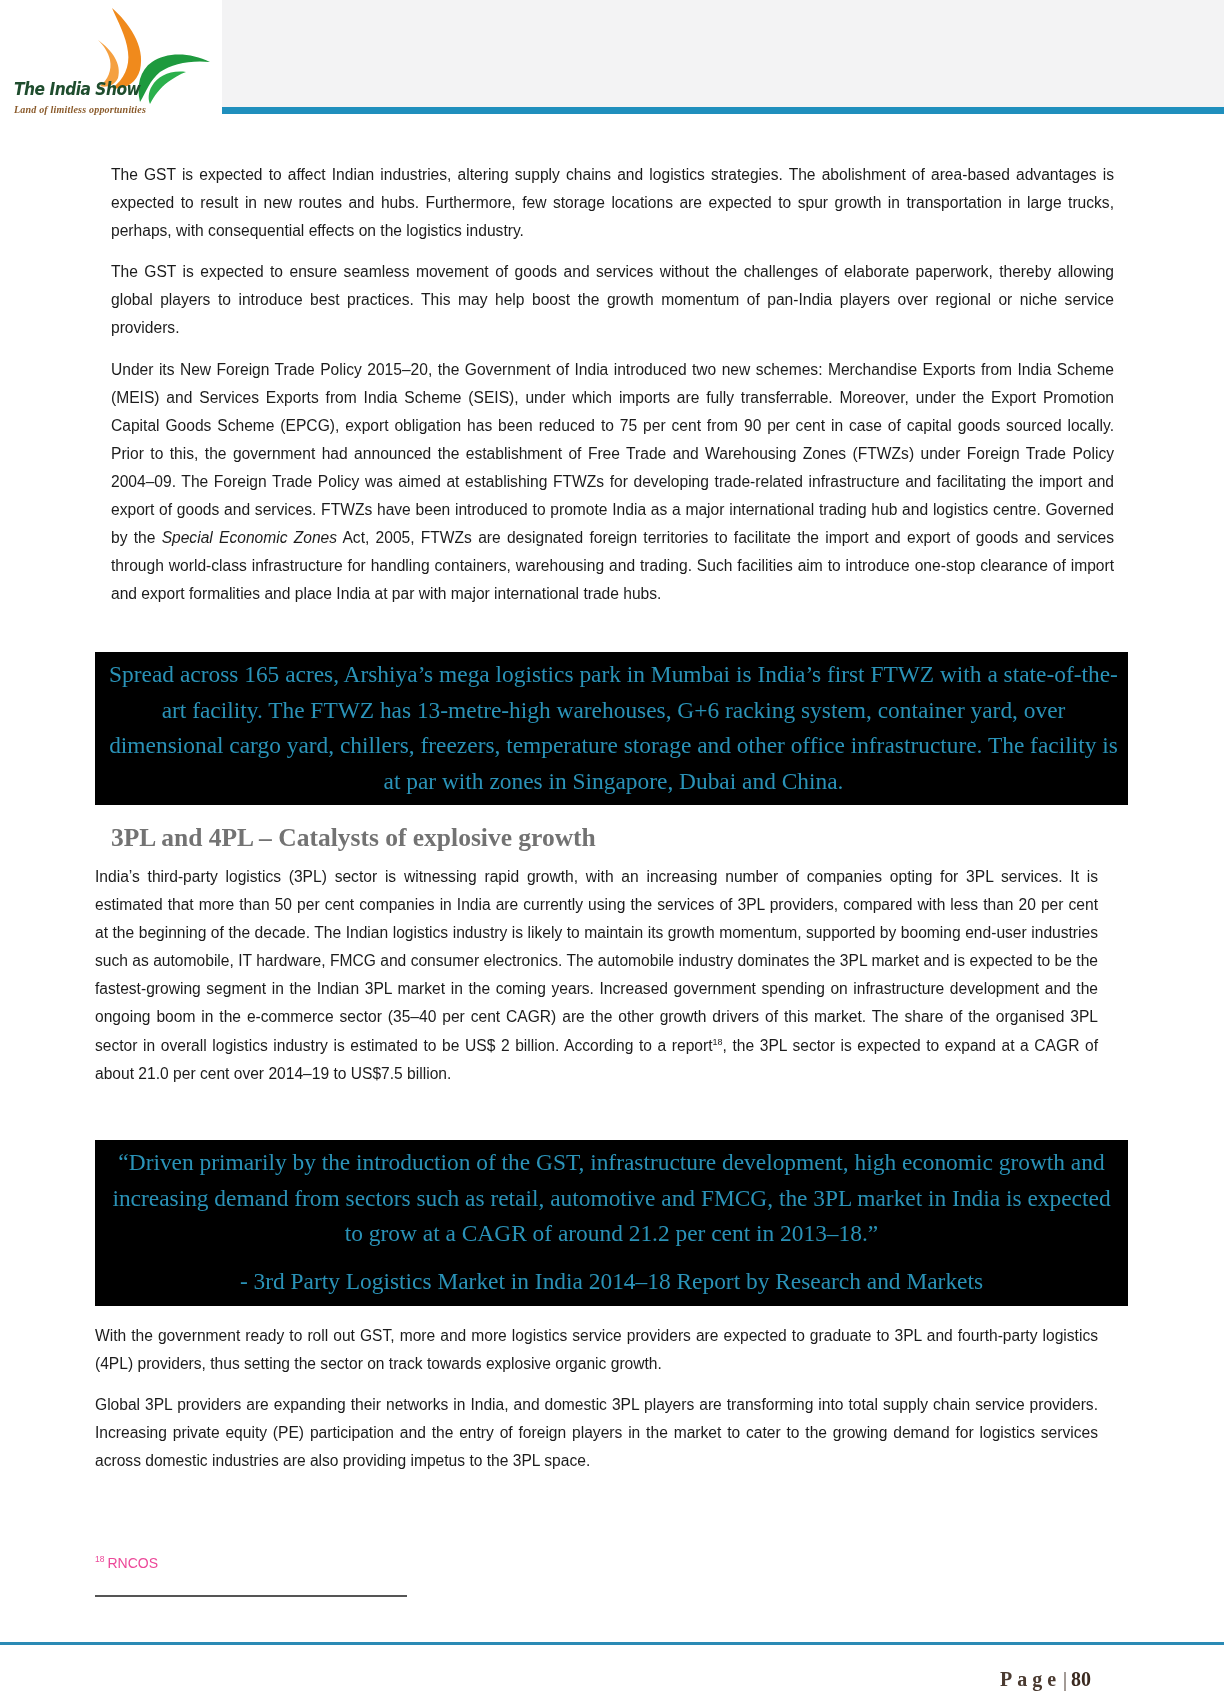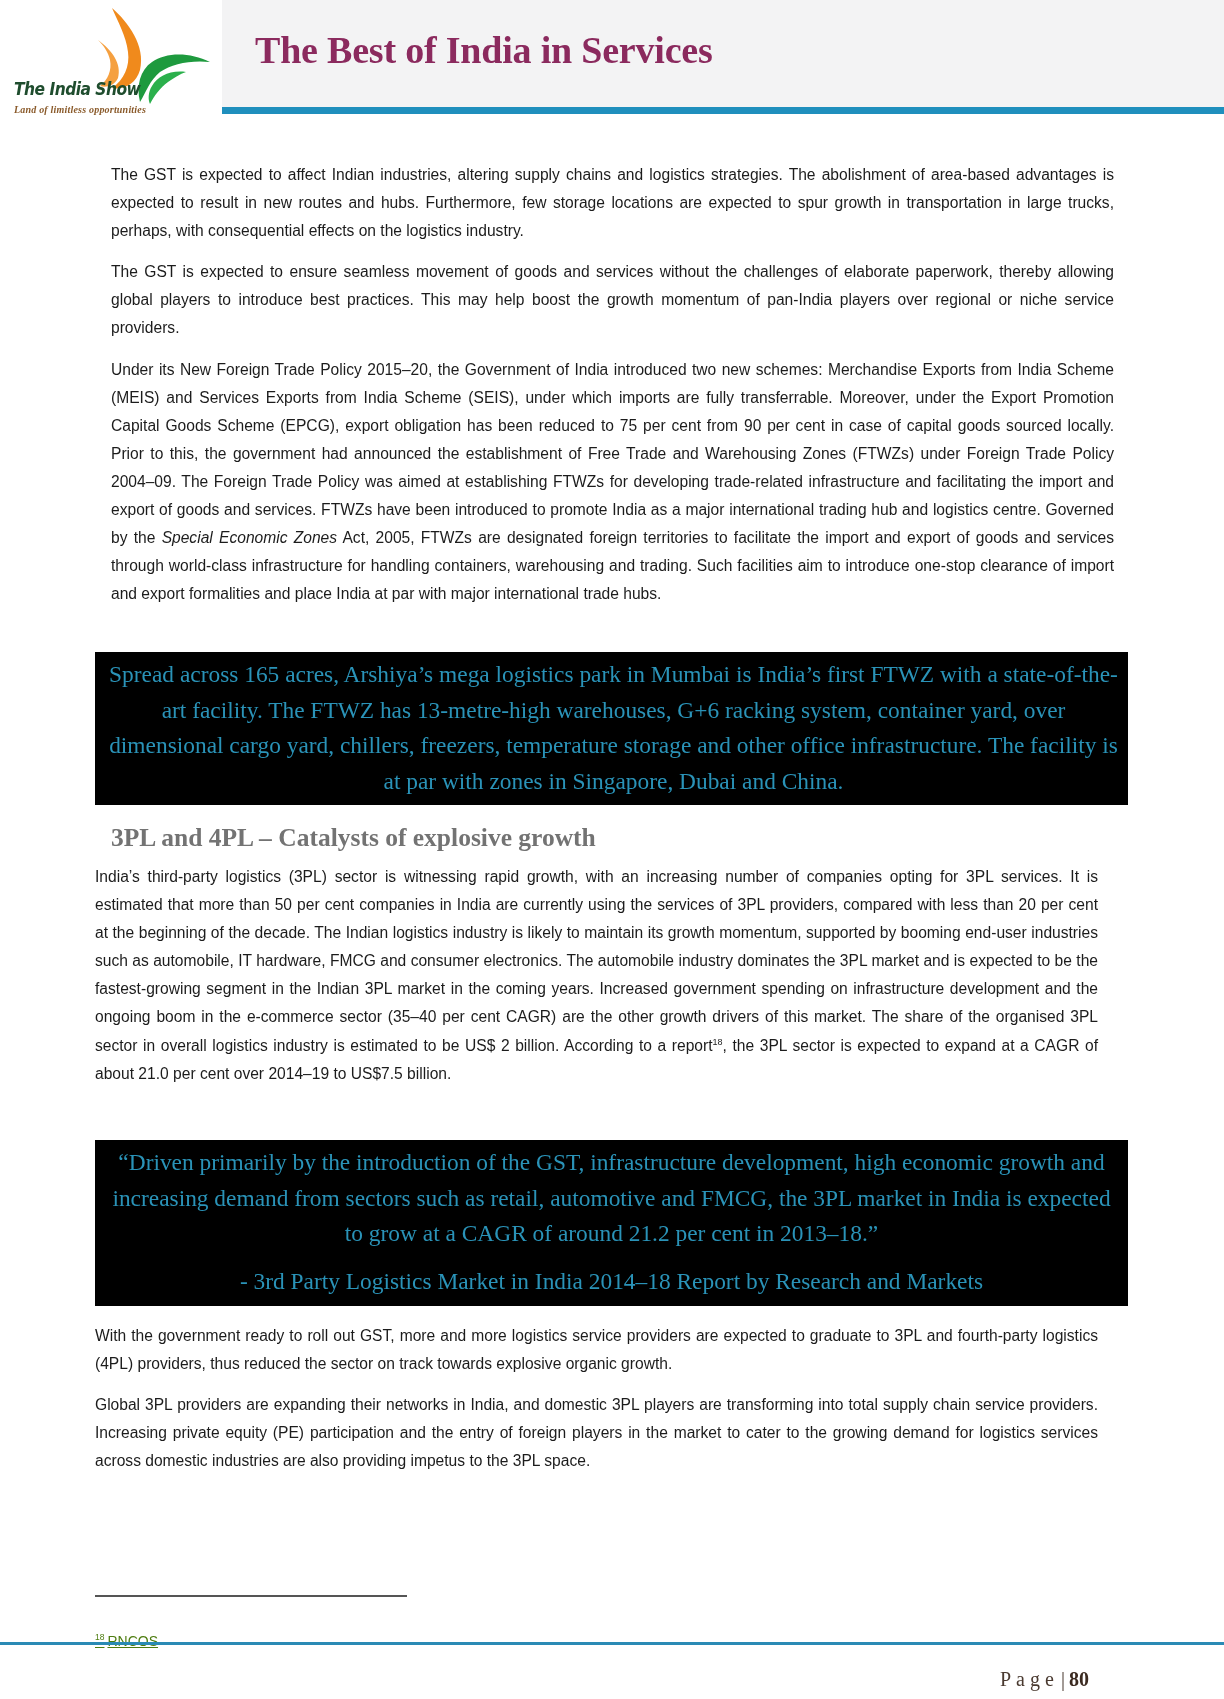--- a/index.html
+++ b/index.html
@@ -23,25 +23,25 @@
   .callout { position: absolute; left: 95px; width: 1033px; background: #000000; text-align: center; font-family: "Liberation Serif", "DejaVu Serif", serif; color: #2a93b8; }
   .callout-1 { top: 652px; height: 153px; padding-top: 5px; font-size: 23.4px; line-height: 35.5px; padding-left: 14px; padding-right: 10px; }
   .callout-2 { top: 1140px; height: 166px; padding-top: 5px; font-size: 23.4px; line-height: 35.5px; padding-left: 10px; padding-right: 10px; }
   .callout-2 .attrib { margin-top: 12px; }
 
   .section-heading { position: absolute; left: 111px; top: 823px; font-family: "Liberation Serif", "DejaVu Serif", serif; font-size: 25.5px; color: #737373; white-space: nowrap; }
   .section-heading .bold { font-weight: bold; }
 
   .block { position: absolute; left: 95px; width: 1003px; }
   .footnote-rule { position: absolute; left: 95px; top: 1595px; width: 312px; height: 1.5px; background: #555; }
-  .footnote { position: absolute; left: 95px; top: 1632px; font-size: 14px; color: #4d7c0f; white-space: nowrap; text-decoration: underline; }
+  .footnote { position: absolute; left: 95px; top: 1554px; font-size: 14px; color: #ec4899; white-space: nowrap; }
   .footnote sup { font-size: 8.5px; vertical-align: 6px; margin-right: 3px; }
   .footer-rule { position: absolute; left: 0; top: 1642px; width: 1224px; height: 3px; background: #2a8ab5; }
   .page-number { position: absolute; left: 1000px; top: 1668px; font-family: "Liberation Serif", "DejaVu Serif", serif; font-size: 20px; color: #4a3a30; white-space: nowrap; }
-  .page-number .page-word { letter-spacing: 5px; }
+  .page-number .page-word { letter-spacing: 5px; font-weight: bold; }
   .page-number .sep { margin: 0 4px 0 2px; }
   .page-number .num { font-weight: bold; color: #3b2a20; }
 </style>
 </head>
 <body>
 
 <div class="header">
   <div class="header-band"></div>
   <div class="header-rule"></div>
   <div class="logo">
@@ -49,21 +49,20 @@
 
       <path d="M112 8 C128 22 146 46 140 70 C136 84 124 90 112 88 C124 80 130 66 128 52 C126 36 118 22 112 8 Z" fill="#f08a1c"></path>
       <path d="M98 40 C112 50 122 64 118 78 C114 86 106 88 100 86 C108 80 112 70 110 60 C108 52 104 46 98 40 Z" fill="#f5a040"></path>
 
       <path d="M210 62 C190 52 166 52 152 62 C140 70 136 86 140 102 C146 92 150 80 160 72 C172 64 190 60 210 62 Z" fill="#1e9a3e"></path>
       <path d="M186 72 C170 70 158 76 152 86 C148 92 148 100 150 104 C154 96 160 88 168 82 C174 78 180 74 186 72 Z" fill="#2bb04c"></path>
     </svg>
     <div class="logo-name">The India Show</div>
     <div class="logo-tagline">Land of limitless opportunities</div>
   </div>
-  <h1 class="page-title">The Best of India in Services</h1>
 </div>
 
 <div class="content">
   <p class="para">The GST is expected to affect Indian industries, altering supply chains and logistics strategies. The abolishment of area-based advantages is expected to result in new routes and hubs. Furthermore, few storage locations are expected to spur growth in transportation in large trucks, perhaps, with consequential effects on the logistics industry.</p>
   <p class="para">The GST is expected to ensure seamless movement of goods and services without the challenges of elaborate paperwork, thereby allowing global players to introduce best practices. This may help boost the growth momentum of pan-India players over regional or niche service providers.</p>
   <p class="para"><span>Under its New Foreign Trade Policy 2015–20, the Government of India introduced two new schemes: Merchandise Exports from India Scheme (MEIS) and Services Exports from India Scheme (SEIS), under which imports are fully transferrable. Moreover, under the Export Promotion Capital Goods Scheme (EPCG), export obligation has been reduced to 75 per cent from 90 per cent in case of capital goods sourced locally. Prior to this, the government had announced the establishment of Free Trade and Warehousing Zones (FTWZs) under Foreign Trade Policy 2004–09. The Foreign Trade Policy was aimed at establishing FTWZs for developing trade-related infrastructure and facilitating the import and export of goods and services. FTWZs have been introduced to promote India as a major international trading hub and logistics centre. Governed by the </span><i>Special Economic Zones</i><span> Act, 2005, FTWZs are designated foreign territories to facilitate the import and export of goods and services through world-class infrastructure for handling containers, warehousing and trading. Such facilities aim to introduce one-stop clearance of import and export formalities and place India at par with major international trade hubs.</span></p>
 </div>
 
 <div class="callout callout-1">
   <span>Spread across 165 acres, Arshiya’s mega logistics park in Mumbai is India’s first FTWZ with a state-of-the-art facility. The FTWZ has 13-metre-high warehouses, G+6 racking system, container yard, over dimensional cargo yard, chillers, freezers, temperature storage and other office infrastructure. The facility is at par with zones in Singapore, Dubai and China.</span>
@@ -74,21 +73,21 @@
 <div class="block" style="top: 863px;">
   <p class="para"><span>India’s third-party logistics (3PL) sector is witnessing rapid growth, with an increasing number of companies opting for 3PL services. It is estimated that more than 50 per cent companies in India are currently using the services of 3PL providers, compared with less than 20 per cent at the beginning of the decade. The Indian logistics industry is likely to maintain its growth momentum, supported by booming end-user industries such as automobile, IT hardware, FMCG and consumer electronics. The automobile industry dominates the 3PL market and is expected to be the fastest-growing segment in the Indian 3PL market in the coming years. Increased government spending on infrastructure development and the ongoing boom in the e-commerce sector (35–40 per cent CAGR) are the other growth drivers of this market. The share of the organised 3PL sector in overall logistics industry is estimated to be US$ 2 billion. According to a report</span><sup>18</sup><span>, the 3PL sector is expected to expand at a CAGR of about 21.0 per cent over 2014–19 to US$7.5 billion.</span></p>
 </div>
 
 <div class="callout callout-2">
   <div>“Driven primarily by the introduction of the GST, infrastructure development, high economic growth and increasing demand from sectors such as retail, automotive and FMCG, the 3PL market in India is expected to grow at a CAGR of around 21.2 per cent in 2013–18.”</div>
   <div class="attrib">- 3rd Party Logistics Market in India 2014–18 Report by Research and Markets</div>
 </div>
 
 <div class="block" style="top: 1322px;">
-  <p class="para">With the government ready to roll out GST, more and more logistics service providers are expected to graduate to 3PL and fourth-party logistics (4PL) providers, thus reduced the sector on track towards explosive organic growth.</p>
+  <p class="para">With the government ready to roll out GST, more and more logistics service providers are expected to graduate to 3PL and fourth-party logistics (4PL) providers, thus setting the sector on track towards explosive organic growth.</p>
   <p class="para">Global 3PL providers are expanding their networks in India, and domestic 3PL players are transforming into total supply chain service providers. Increasing private equity (PE) participation and the entry of foreign players in the market to cater to the growing demand for logistics services across domestic industries are also providing impetus to the 3PL space.</p>
 </div>
 
 <div class="footnote-rule"></div>
 <div class="footnote"><sup>18</sup><span>RNCOS</span></div>
 
 <div class="footer-rule"></div>
 <div class="page-number"><span class="page-word">Page</span><span class="sep">|</span><span class="num">80</span></div>
 
 </body></html>

